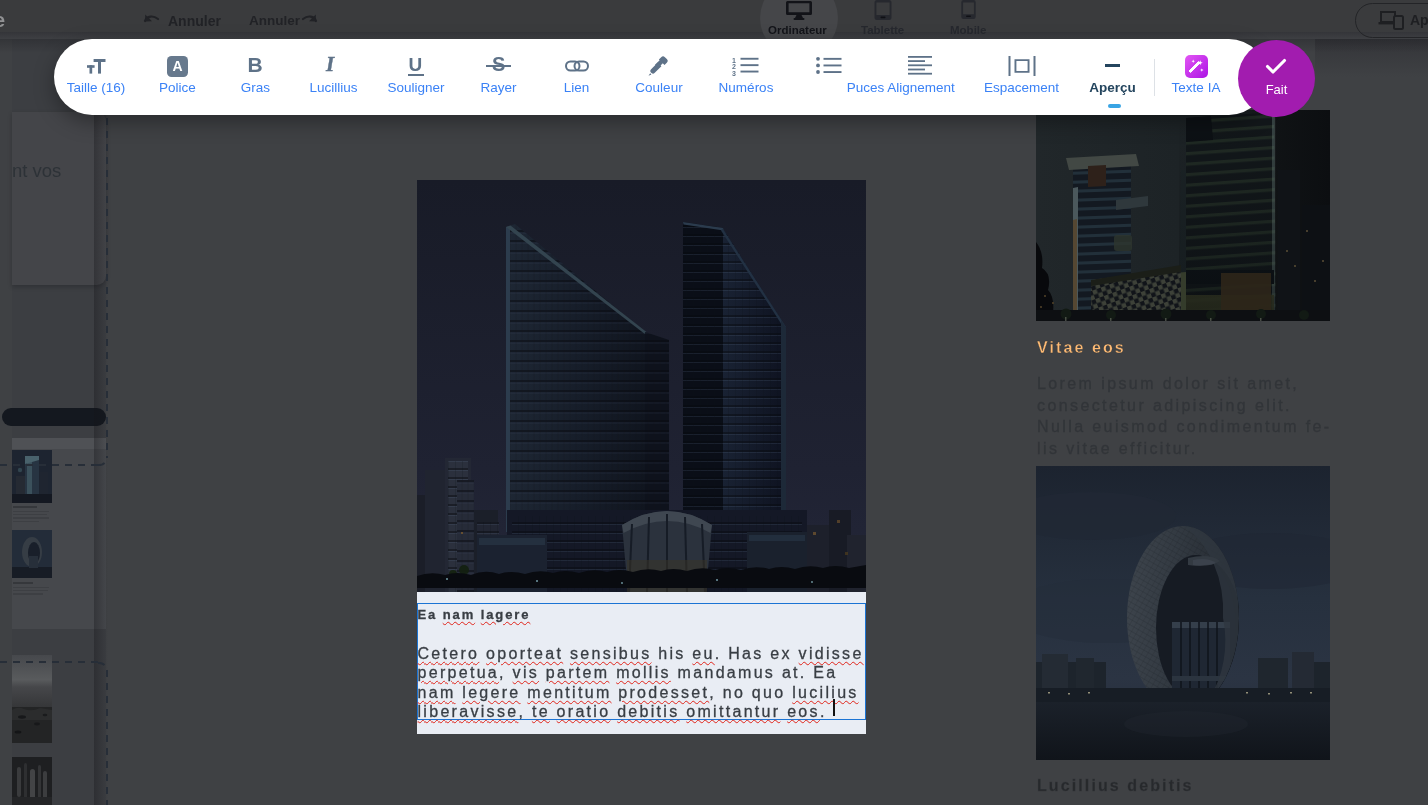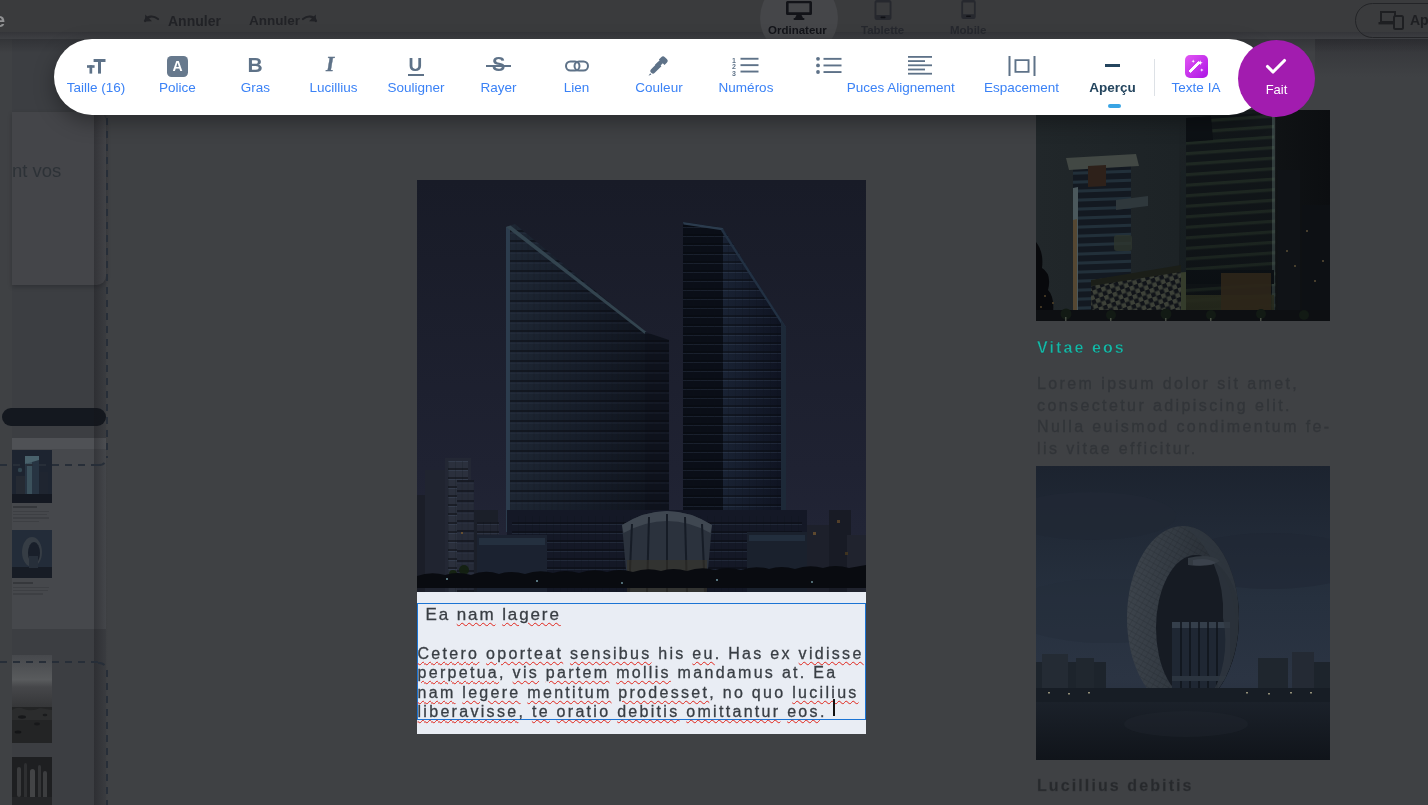--- a/index.html
+++ b/index.html
@@ -262,21 +262,21 @@
       <circle cx="30" cy="399" r="1"></circle>
       <circle cx="120" cy="401" r="1"></circle>
       <circle cx="205" cy="403" r="0.9"></circle>
       <circle cx="300" cy="400" r="1"></circle>
       <circle cx="395" cy="402" r="0.9"></circle>
     </g>
 </svg>
 
 <div class="abs" id="lightsec"></div>
 <div class="abs" id="textblock"></div>
-<div class="abs mtxt" style="left:417.5px;top:604.5px;font-weight:normal;font-size:17px;letter-spacing:1.9px;padding-left:8px;">Ea <span class="sp">nam</span> <span class="sp">lagere</span></div>
+<div class="abs mtxt" style="left:417.5px;top:604.5px;font-weight:bold;font-size:13px;letter-spacing:1.9px;">Ea <span class="sp">nam</span> <span class="sp">lagere</span></div>
 <div class="abs mtxt" style="left:417.5px;top:644px;">
   <span class="sp">Cetero</span> <span class="sp">oporteat</span> <span class="sp">sensibus</span> his <span class="sp">eu</span>. Has ex <span class="sp">vidisse</span><br>
   <span class="sp">perpetua</span>, <span class="sp">vis</span> <span class="sp">partem</span> <span class="sp">mollis</span> mandamus at. Ea<br>
   <span class="sp">nam</span> <span class="sp">legere</span> <span class="sp">mentitum</span> <span class="sp">prodesset</span>, no quo <span class="sp">lucilius</span><br>
   <span class="sp">liberavisse</span>, <span class="sp">te</span> <span class="sp">oratio</span> <span class="sp">debitis</span> <span class="sp">omittantur</span> <span class="sp">eos</span>.
 </div>
 <div class="abs" style="left:833px;top:699px;width:1.6px;height:17px;background:#111;"></div>
 
 <svg class="abs" style="left:1036px;top:110px" width="294" height="211" viewBox="0 0 294 211">
   <defs>
@@ -357,21 +357,21 @@
       <rect x="174" y="208" width="1.5" height="3.5"></rect>
       <rect x="224" y="208" width="1.5" height="3.5"></rect>
     </g>
   <g fill="#4a3c25" opacity="0.85">
       <rect x="8" y="185" width="2" height="2"></rect>
       <rect x="16" y="192" width="2" height="2"></rect>
       <rect x="4" y="196" width="2" height="2"></rect>
     </g>
 </svg>
 
-<div class="abs rtxt" style="left:1037px;top:336.5px;font-weight:bold;color:#14b8a6;letter-spacing:2.1px;">Vitae eos</div>
+<div class="abs rtxt" style="left:1037px;top:336.5px;font-weight:bold;color:#fdba74;letter-spacing:2.1px;">Vitae eos</div>
 <div class="abs rtxt" style="left:1037px;top:373.3px;">Lorem ipsum dolor sit amet,<br>consectetur adipiscing elit.<br>Nulla euismod condimentum fe-<br>lis vitae efficitur.</div>
 
 <svg class="abs" style="left:1036px;top:466px" width="294" height="294" viewBox="0 0 294 294">
   <defs>
     <linearGradient id="sky4" x1="0" y1="0" x2="0" y2="1">
       <stop offset="0" stop-color="#1c232f"></stop>
         <stop offset="0.45" stop-color="#26303e"></stop>
         <stop offset="0.72" stop-color="#2b3443"></stop>
         <stop offset="1" stop-color="#222a36"></stop>
     </linearGradient>

